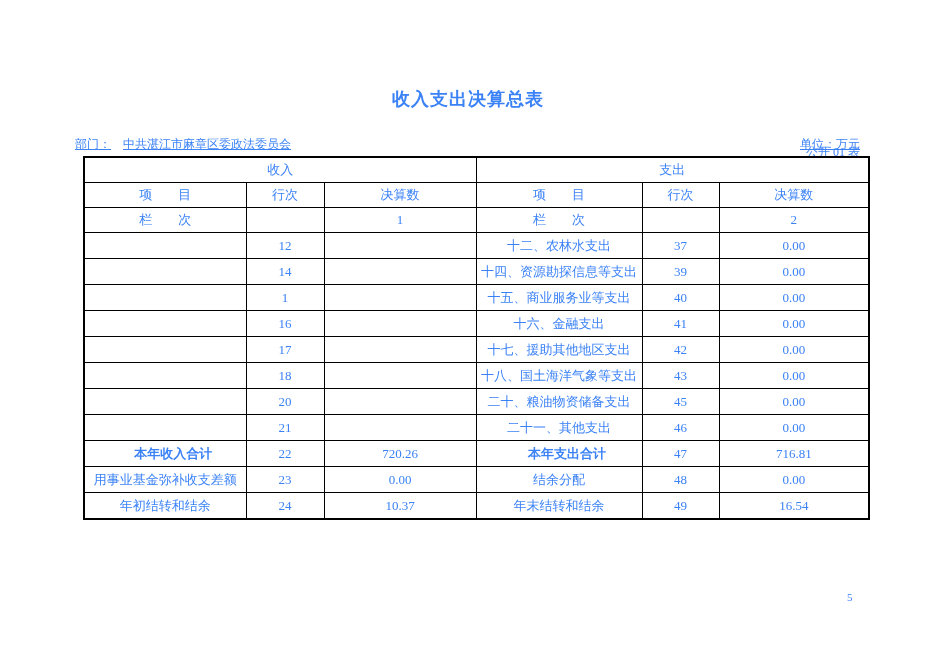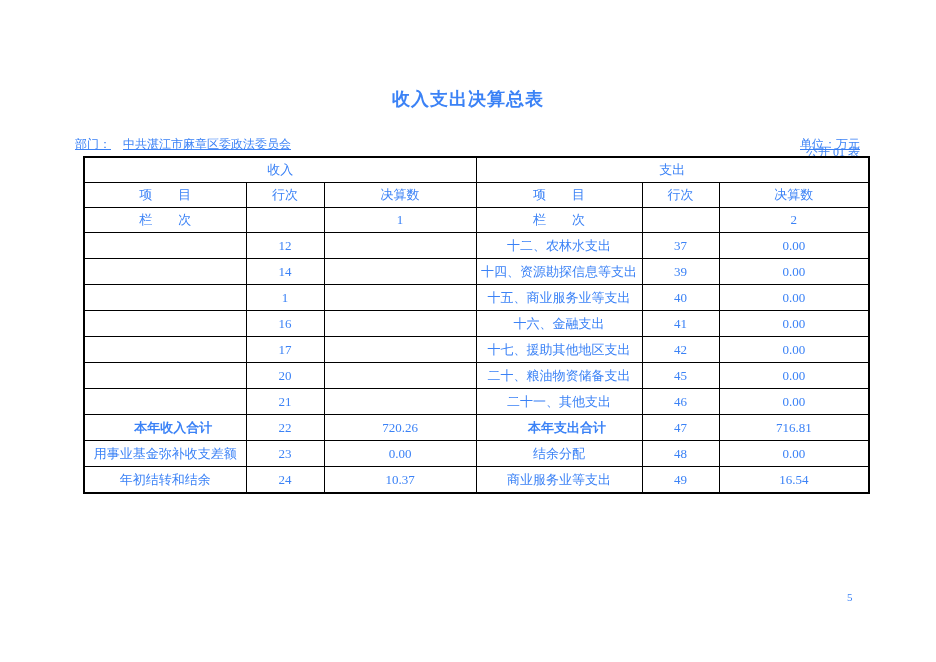--- a/index.html
+++ b/index.html
@@ -162,20 +162,28 @@
         <tr>
           <td class="item"></td>
           <td class="line">17</td>
           <td class="amount"></td>
           <td class="item">十七、援助其他地区支出</td>
           <td class="line">42</td>
           <td class="amount">0.00</td>
         </tr>
         <tr>
           <td class="item"></td>
+          <td class="line">18</td>
+          <td class="amount"></td>
+          <td class="item">十八、国土海洋气象等支出</td>
+          <td class="line">43</td>
+          <td class="amount">0.00</td>
+        </tr>
+        <tr>
+          <td class="item"></td>
           <td class="line">20</td>
           <td class="amount"></td>
           <td class="item">二十、粮油物资储备支出</td>
           <td class="line">45</td>
           <td class="amount">0.00</td>
         </tr>
         <tr>
           <td class="item"></td>
           <td class="line">21</td>
           <td class="amount"></td>
@@ -196,21 +204,21 @@
           <td class="line">23</td>
           <td class="amount">0.00</td>
           <td class="item">结余分配</td>
           <td class="line">48</td>
           <td class="amount">0.00</td>
         </tr>
         <tr>
           <td class="item">年初结转和结余</td>
           <td class="line">24</td>
           <td class="amount">10.37</td>
-          <td class="item">商业服务业等支出</td>
+          <td class="item">年末结转和结余</td>
           <td class="line">49</td>
           <td class="amount">16.54</td>
         </tr>
       </tbody>
   </table>
 
   <div class="page-number">5</div>
 
 </div>
 

